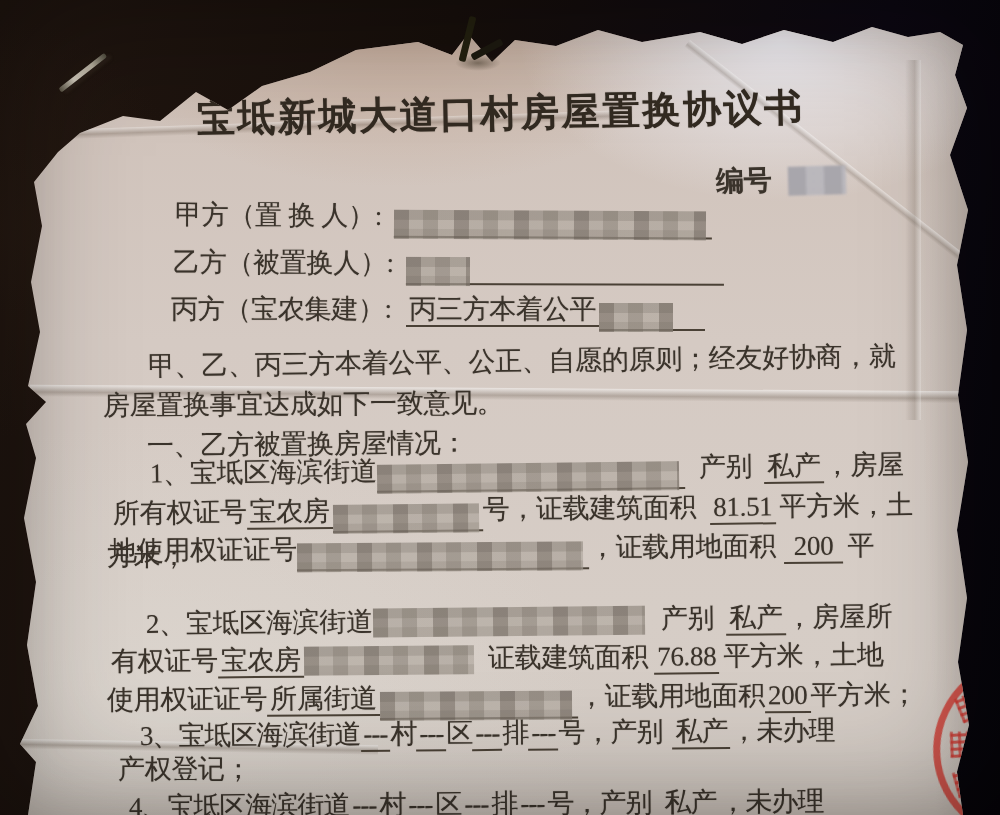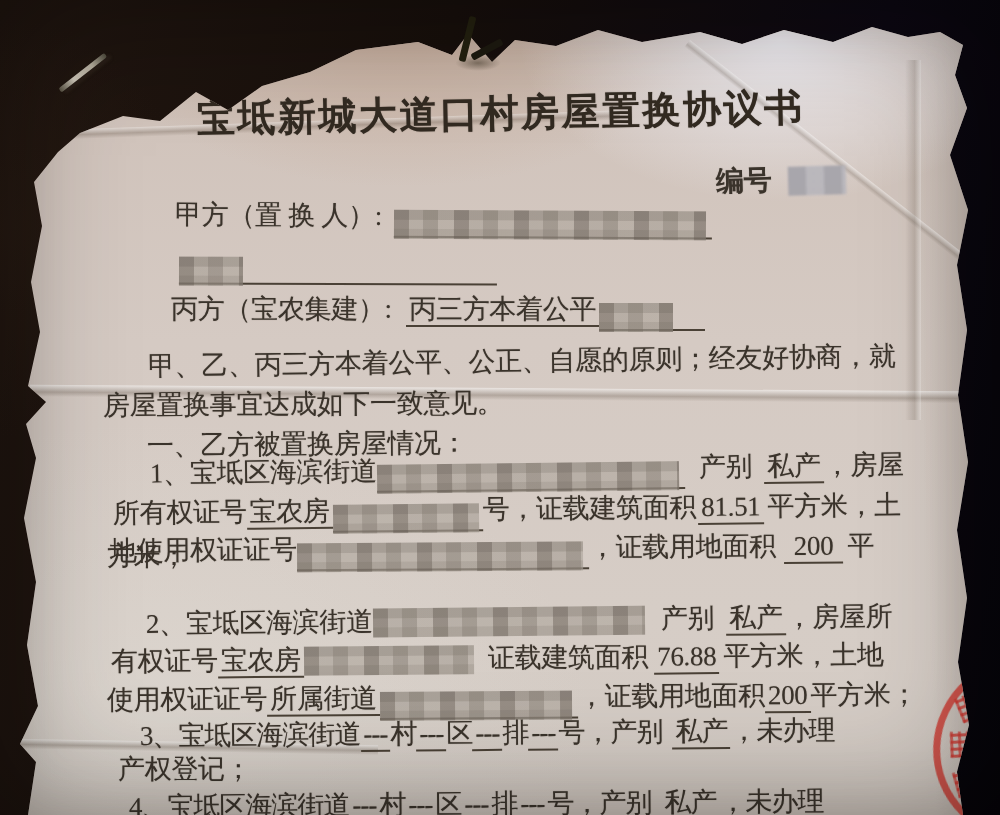--- a/index.html
+++ b/index.html
@@ -100,37 +100,38 @@
       <span>编号</span>
       <span class="mz light bare" style="width:58px;margin-left:10px;"></span>
     </div>
 
     <div class="tl" style="left:175px;top:199px;transform:rotate(.3deg);">
       <span>甲方（置 换 人）:</span>
       <span class="blank" style="width:318px;margin-left:6px;"><span class="mz" style="width:312px;"></span></span>
     </div>
 
     <div class="tl" style="left:173px;top:246px;transform:rotate(.15deg);">
+      <span>乙方（被置换人）:</span>
       <span class="blank" style="width:318px;margin-left:6px;"><span class="mz" style="width:64px;"></span></span>
     </div>
 
     <div class="tl" style="left:171px;top:292px;">
       <span>丙方（宝农集建）:</span>
       <span class="ul" style="margin-left:8px;">丙三方本着公平</span><span class="blank" style="width:106px;"><span class="mz" style="width:74px;"></span></span>
     </div>
 
     <div class="tl" style="left:148px;top:344px;transform:rotate(-.8deg);">甲、乙、丙三方本着公平、公正、自愿的原则；经友好协商，就</div>
     <div class="tl" style="left:103px;top:387px;transform:rotate(-.4deg);">房屋置换事宜达成如下一致意见。</div>
     <div class="tl" style="left:147px;top:427px;transform:rotate(-.5deg);">一、乙方被置换房屋情况：</div>
 
     <div class="tl" style="left:150px;top:452px;transform:rotate(-.7deg);">
       <span>1、宝坻区海滨街道</span><span class="blank" style="width:308px;"><span class="mz" style="width:302px;"></span></span><span style="margin-left:14px;">产别</span><span class="ul" style="margin-left:12px;">私产</span><span>，房屋</span>
     </div>
     <div class="tl" style="left:113px;top:492px;transform:rotate(-.6deg);">
-      <span>所有权证号</span><span class="ul">宝农房</span><span class="blank" style="width:150px;"><span class="mz" style="width:146px;"></span></span><span>号，证载建筑面积</span><span class="ul" style="margin-left:2px;">81.51</span><span style="margin-left:4px;">平方米，土</span>
+      <span>所有权证号</span><span class="ul">宝农房</span><span class="blank" style="width:150px;"><span class="mz" style="width:146px;"></span></span><span>号，证载建筑面积</span><span class="ul" style="margin-left:14px;">81.51</span><span style="margin-left:4px;">平方米，土</span>
     </div>
     <div class="tl" style="left:110px;top:531px;transform:rotate(-.4deg);">
       <span>地使用权证证号</span><span class="blank" style="width:292px;"><span class="mz" style="width:286px;"></span></span><span>，证载用地面积</span><span class="ul" style="margin-left:8px;padding:0 10px 1px;">200</span><span style="margin-left:4px;">平</span>
     </div>
     <div class="tl" style="left:107px;top:539px;">方米；</div>
 
     <div class="tl" style="left:146px;top:603px;transform:rotate(-.6deg);">
       <span>2、宝坻区海滨街道</span><span class="mz bare" style="width:272px;"></span><span style="margin-left:16px;">产别</span><span class="ul" style="margin-left:12px;">私产</span><span>，房屋所</span>
     </div>
     <div class="tl" style="left:111px;top:641px;transform:rotate(-.5deg);">

